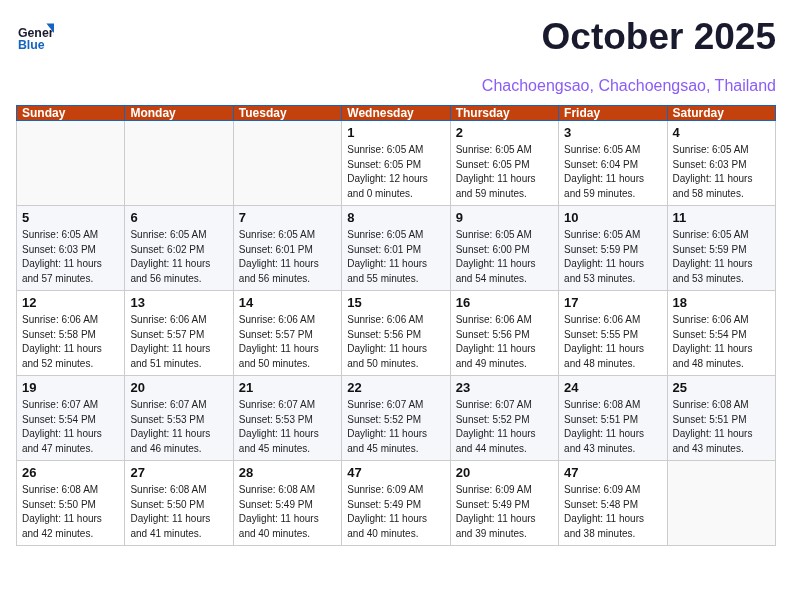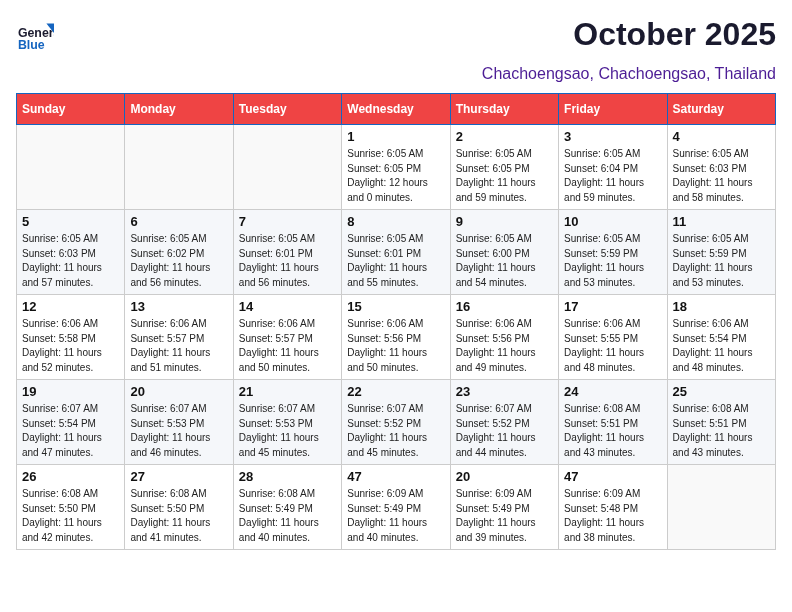--- a/index.html
+++ b/index.html
@@ -13,39 +13,39 @@
     .header {
       display: flex;
       align-items: flex-start;
       justify-content: space-between;
       margin-bottom: 10px;
     }
     .title-block {
       text-align: right;
     }
     .month-title {
-      font-size: 32px;
+      font-size: 37px;
       font-weight: bold;
       color: #1a1a2e;
     }
     .location-title {
       font-size: 16px;
-      color: #4c1d95;
-      margin-top: 12px;
+      color: #8b5cf6;
+      margin-top: 19px;
     }
     .calendar {
       width: 100%;
       border-collapse: collapse;
       font-size: 11px;
     }
     .calendar th {
-      background: #ef4444;
+      background: #c2410c;
       color: #fff;
       text-align: left;
-      padding: 8px 5px;
+      padding: 0 5px;
       font-size: 12px;
       font-weight: bold;
       border: 1px solid #1565c0;
     }
     .calendar td {
       border: 1px solid #ccc;
       vertical-align: top;
       padding: 4px 5px;
       width: calc(100% / 7);
       min-height: 80px;

